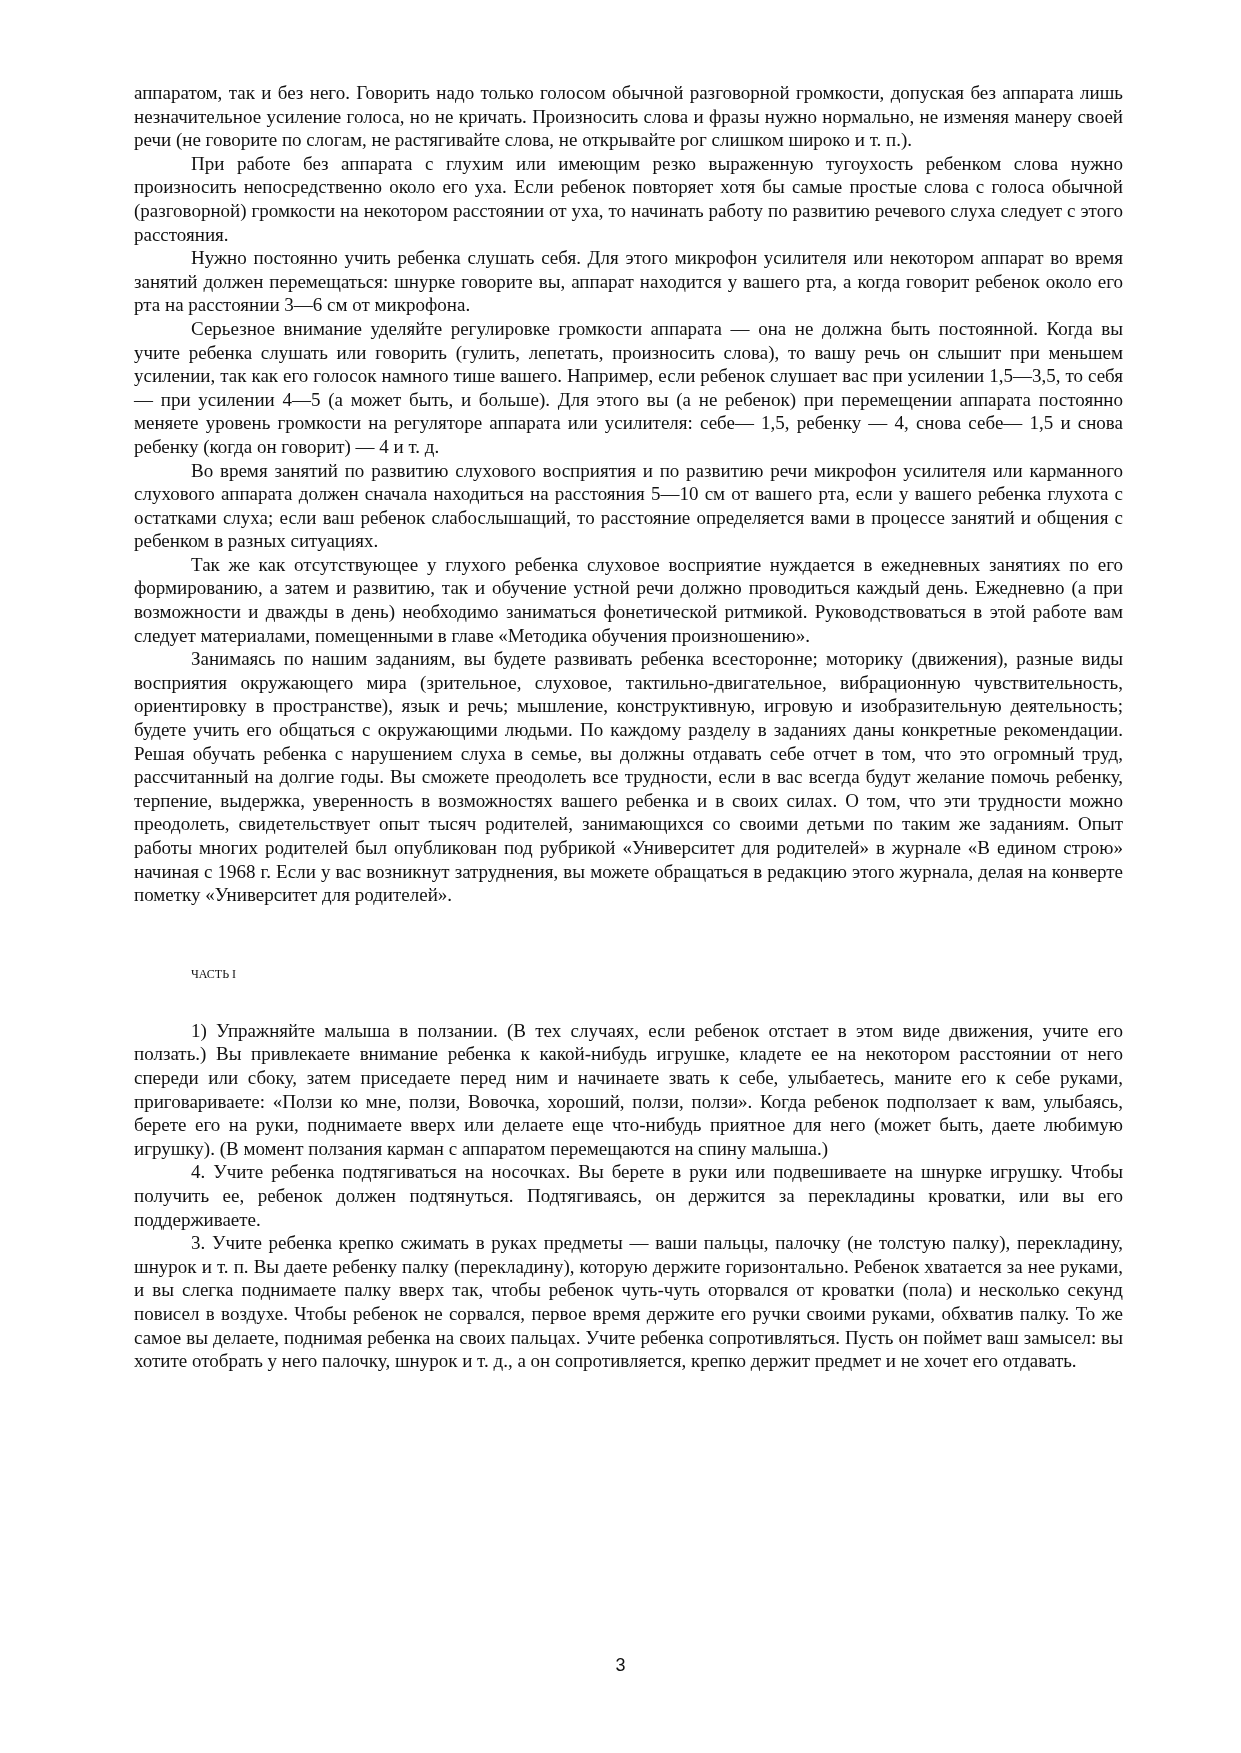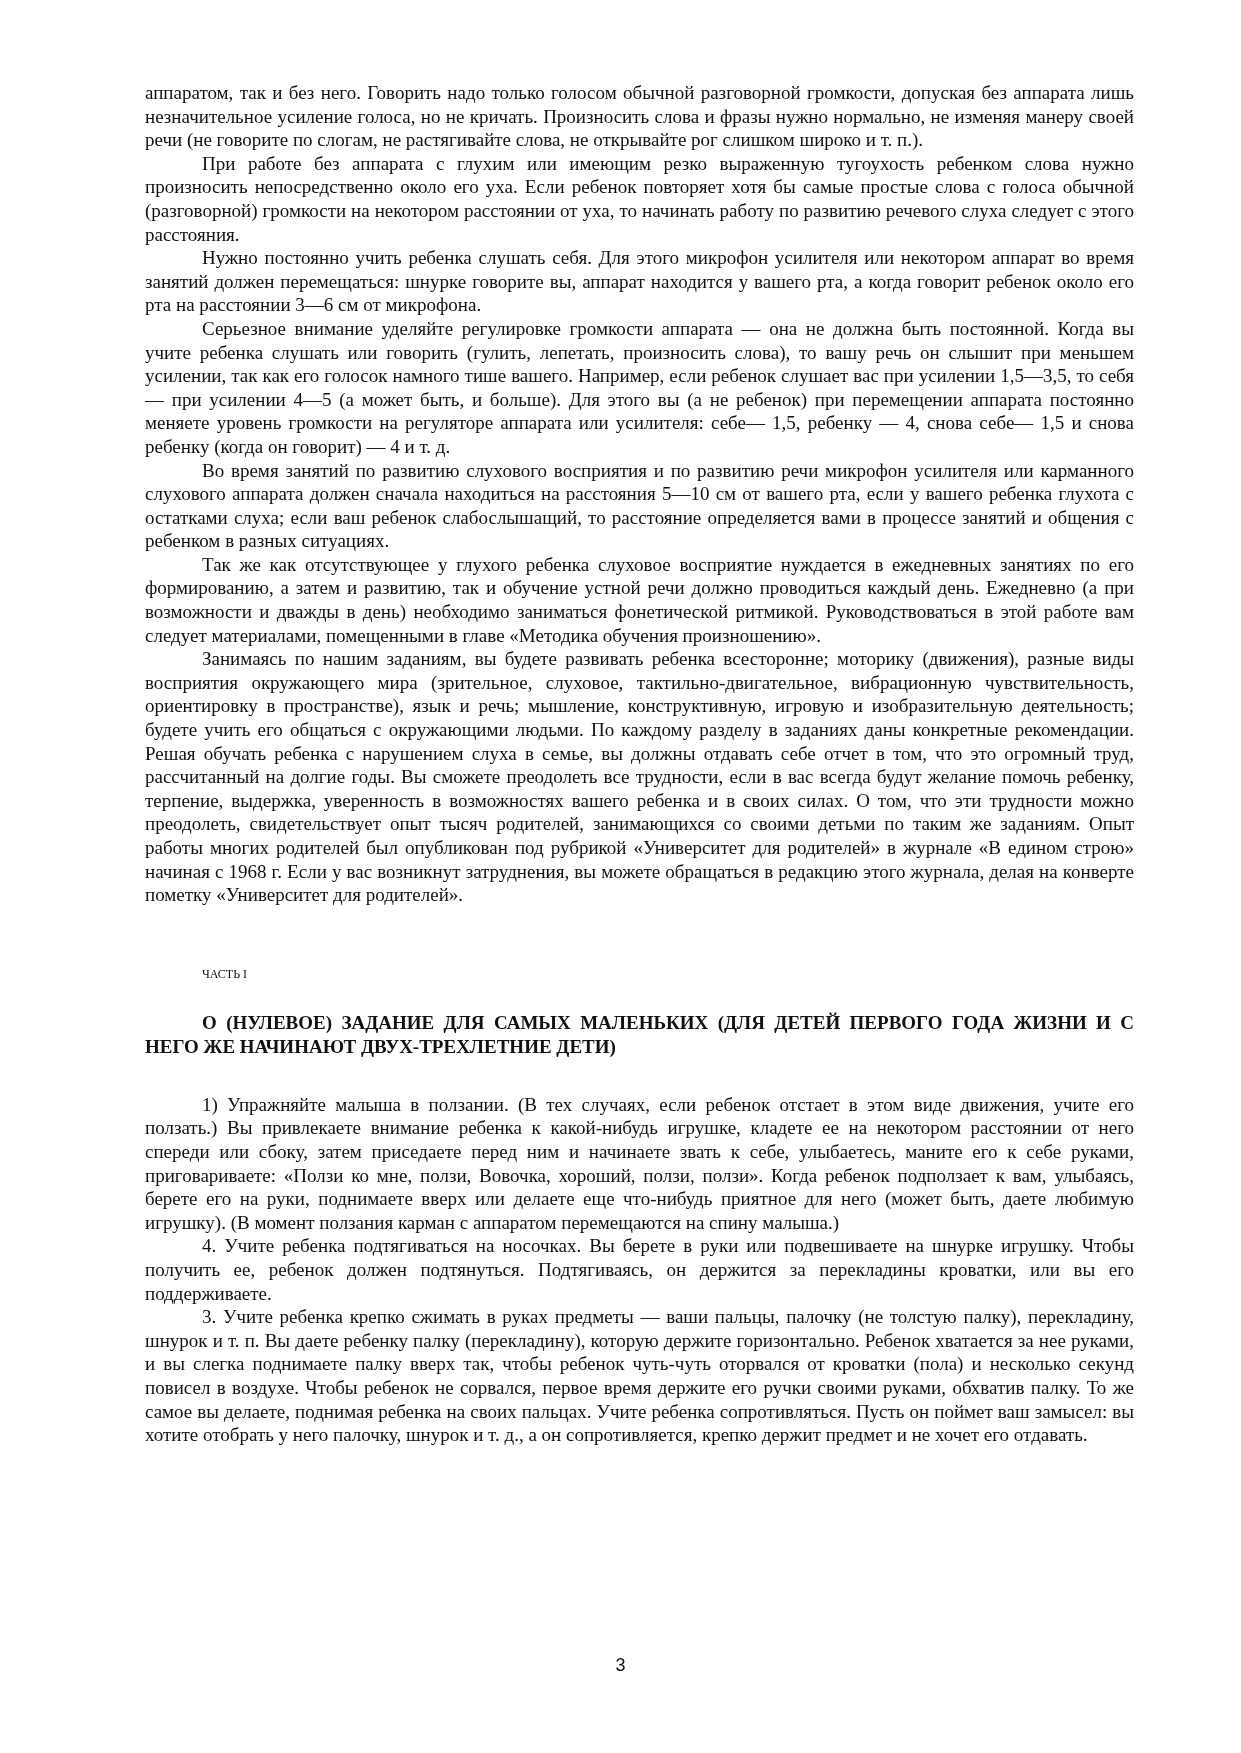--- a/index.html
+++ b/index.html
@@ -10,21 +10,21 @@
     body {
       width: 1241px;
       height: 1753px;
       position: relative;
       overflow: hidden;
       color: #111111;
       font-family: "Liberation Serif", "DejaVu Serif", serif;
     }
     .page {
       position: absolute;
-      left: 145px;
+      left: 134px;
       top: 81px;
       width: 989px;
     }
     .para {
       margin: 0;
       font-size: 19px;
       line-height: 23.6px;
       text-align: justify;
       text-indent: 57px;
     }
@@ -81,21 +81,20 @@
     <p class="para">При работе без аппарата с глухим или имеющим резко выраженную тугоухость ребенком слова нужно произносить непосредственно около его уха. Если ребенок повторяет хотя бы самые простые слова с голоса обычной (разговорной) громкости на некотором расстоянии от уха, то <b>начинать</b> работу по развитию речевого слуха следует с этого расстояния.</p>
     <p class="para">Нужно постоянно учить ребенка слушать себя. Для этого микрофон усилителя или <b>некотором</b> аппарат во время занятий должен перемещаться: <b>шнурке</b> говорите вы, аппарат находится у вашего рта, а когда говорит ребенок около его рта на расстоянии 3—6 см от микрофона.</p>
     <p class="para">Серьезное внимание уделяйте регулировке громкости аппарата — она не должна быть постоянной. Когда вы учите ребенка слушать или говорить (гулить, лепетать, произносить слова), то вашу речь он слышит при меньшем усилении, так как его голосок намного тише вашего. Например, если ребенок слушает вас при усилении 1,5—3,5, то себя — при усилении 4—5 (а может быть, и больше). Для этого вы (а не ребенок) при перемещении аппарата постоянно меняете уровень громкости на регуляторе аппарата или усилителя: себе— 1,5, ребенку — 4, снова себе— 1,5 и снова ребенку (когда он говорит) — 4 и т. д.</p>
     <p class="para">Во время занятий по развитию слухового восприятия и по развитию речи микрофон усилителя или карманного слухового аппарата должен сначала находиться на расстояния 5—10 см от вашего рта, если у вашего ребенка глухота с остатками слуха; если ваш ребенок слабослышащий, то расстояние определяется вами в процессе занятий и общения с ребенком в разных ситуациях.</p>
     <p class="para">Так же как отсутствующее у глухого ребенка слуховое восприятие нуждается в ежедневных занятиях по его формированию, а затем и развитию, так и обучение устной речи должно проводиться каждый день. Ежедневно (а при возможности и дважды в день) необходимо заниматься фонетической ритмикой. Руководствоваться в этой работе вам следует материалами, помещенными в главе «Методика обучения произношению».</p>
     <p class="para">Занимаясь по нашим заданиям, вы будете развивать ребенка всесторонне; моторику (движения), разные виды восприятия окружающего мира (зрительное, слуховое, тактильно-двигательное, вибрационную чувствительность, ориентировку в пространстве), язык и речь; мышление, конструктивную, игровую и изобразительную деятельность; будете учить его общаться с окружающими людьми. По каждому разделу в заданиях даны конкретные рекомендации. Решая обучать ребенка с нарушением слуха в семье, вы должны отдавать себе отчет в том, что это огромный труд, рассчитанный на долгие годы. Вы сможете преодолеть все трудности, если в вас всегда будут желание помочь ребенку, терпение, выдержка, уверенность в возможностях вашего ребенка и в своих силах. О том, что эти трудности можно преодолеть, свидетельствует опыт тысяч родителей, занимающихся со своими детьми по таким же заданиям. Опыт работы многих родителей был опубликован под рубрикой «Университет для родителей» в журнале «В едином строю» начиная с 1968 г. Если у вас возникнут затруднения, вы можете обращаться в редакцию этого журнала, делая на конверте пометку «Университет для родителей».</p>
   </div>
 
   <div class="part-label">ЧАСТЬ I</div>
 
-  <div class="section-heading">О (НУЛЕВОЕ) ЗАДАНИЕ ДЛЯ САМЫХ МАЛЕНЬКИХ (ДЛЯ ДЕТЕЙ ПЕРВОГО ГОДА ЖИЗНИ И С НЕГО ЖЕ НАЧИНАЮТ ДВУХ-ТРЕХЛЕТНИЕ ДЕТИ)</div>
 
 
   <div class="section-body">
     <p class="para">1) Упражняйте малыша <b>в ползании.</b> (В тех случаях, если ребенок отстает в этом виде движения, <b>учите</b> его ползать.) Вы привлекаете внимание ребенка к какой-нибудь игрушке, кладете ее на некотором расстоянии от него спереди или сбоку, затем приседаете перед ним и начинаете звать к себе, улыбаетесь, маните его к себе руками, приговариваете: «Ползи ко мне, ползи, Вовочка, хороший, ползи, ползи». Когда ребенок подползает к вам, улыбаясь, берете его на руки, поднимаете вверх или делаете еще что-нибудь приятное для него (может быть, даете любимую игрушку). (В момент ползания карман с аппаратом перемещаются на спину малыша.)</p>
     <p class="para">4. Учите ребенка подтягиваться на носочках. Вы берете в руки или подвешиваете на шнурке игрушку. Чтобы получить ее, ребенок должен подтянуться. Подтягиваясь, он держится за перекладины кроватки, или вы его поддерживаете.</p>
     <p class="para">3. Учите ребенка крепко сжимать в руках предметы — ваши пальцы, палочку (не толстую палку), перекладину, шнурок и т. п. Вы даете ребенку палку (перекладину), которую держите горизонтально. Ребенок хватается за нее руками, и вы слегка поднимаете палку вверх так, чтобы ребенок чуть-чуть оторвался от кроватки (пола) и несколько секунд повисел в воздухе. Чтобы ребенок не сорвался, первое время держите его ручки своими руками, обхватив палку. То же самое вы делаете, поднимая ребенка на своих пальцах. Учите ребенка сопротивляться. Пусть он поймет ваш замысел: вы хотите отобрать у него палочку, шнурок и т. д., а он сопротивляется, крепко держит предмет и не хочет его отдавать.</p>
   </div>
 
 </div>
 

